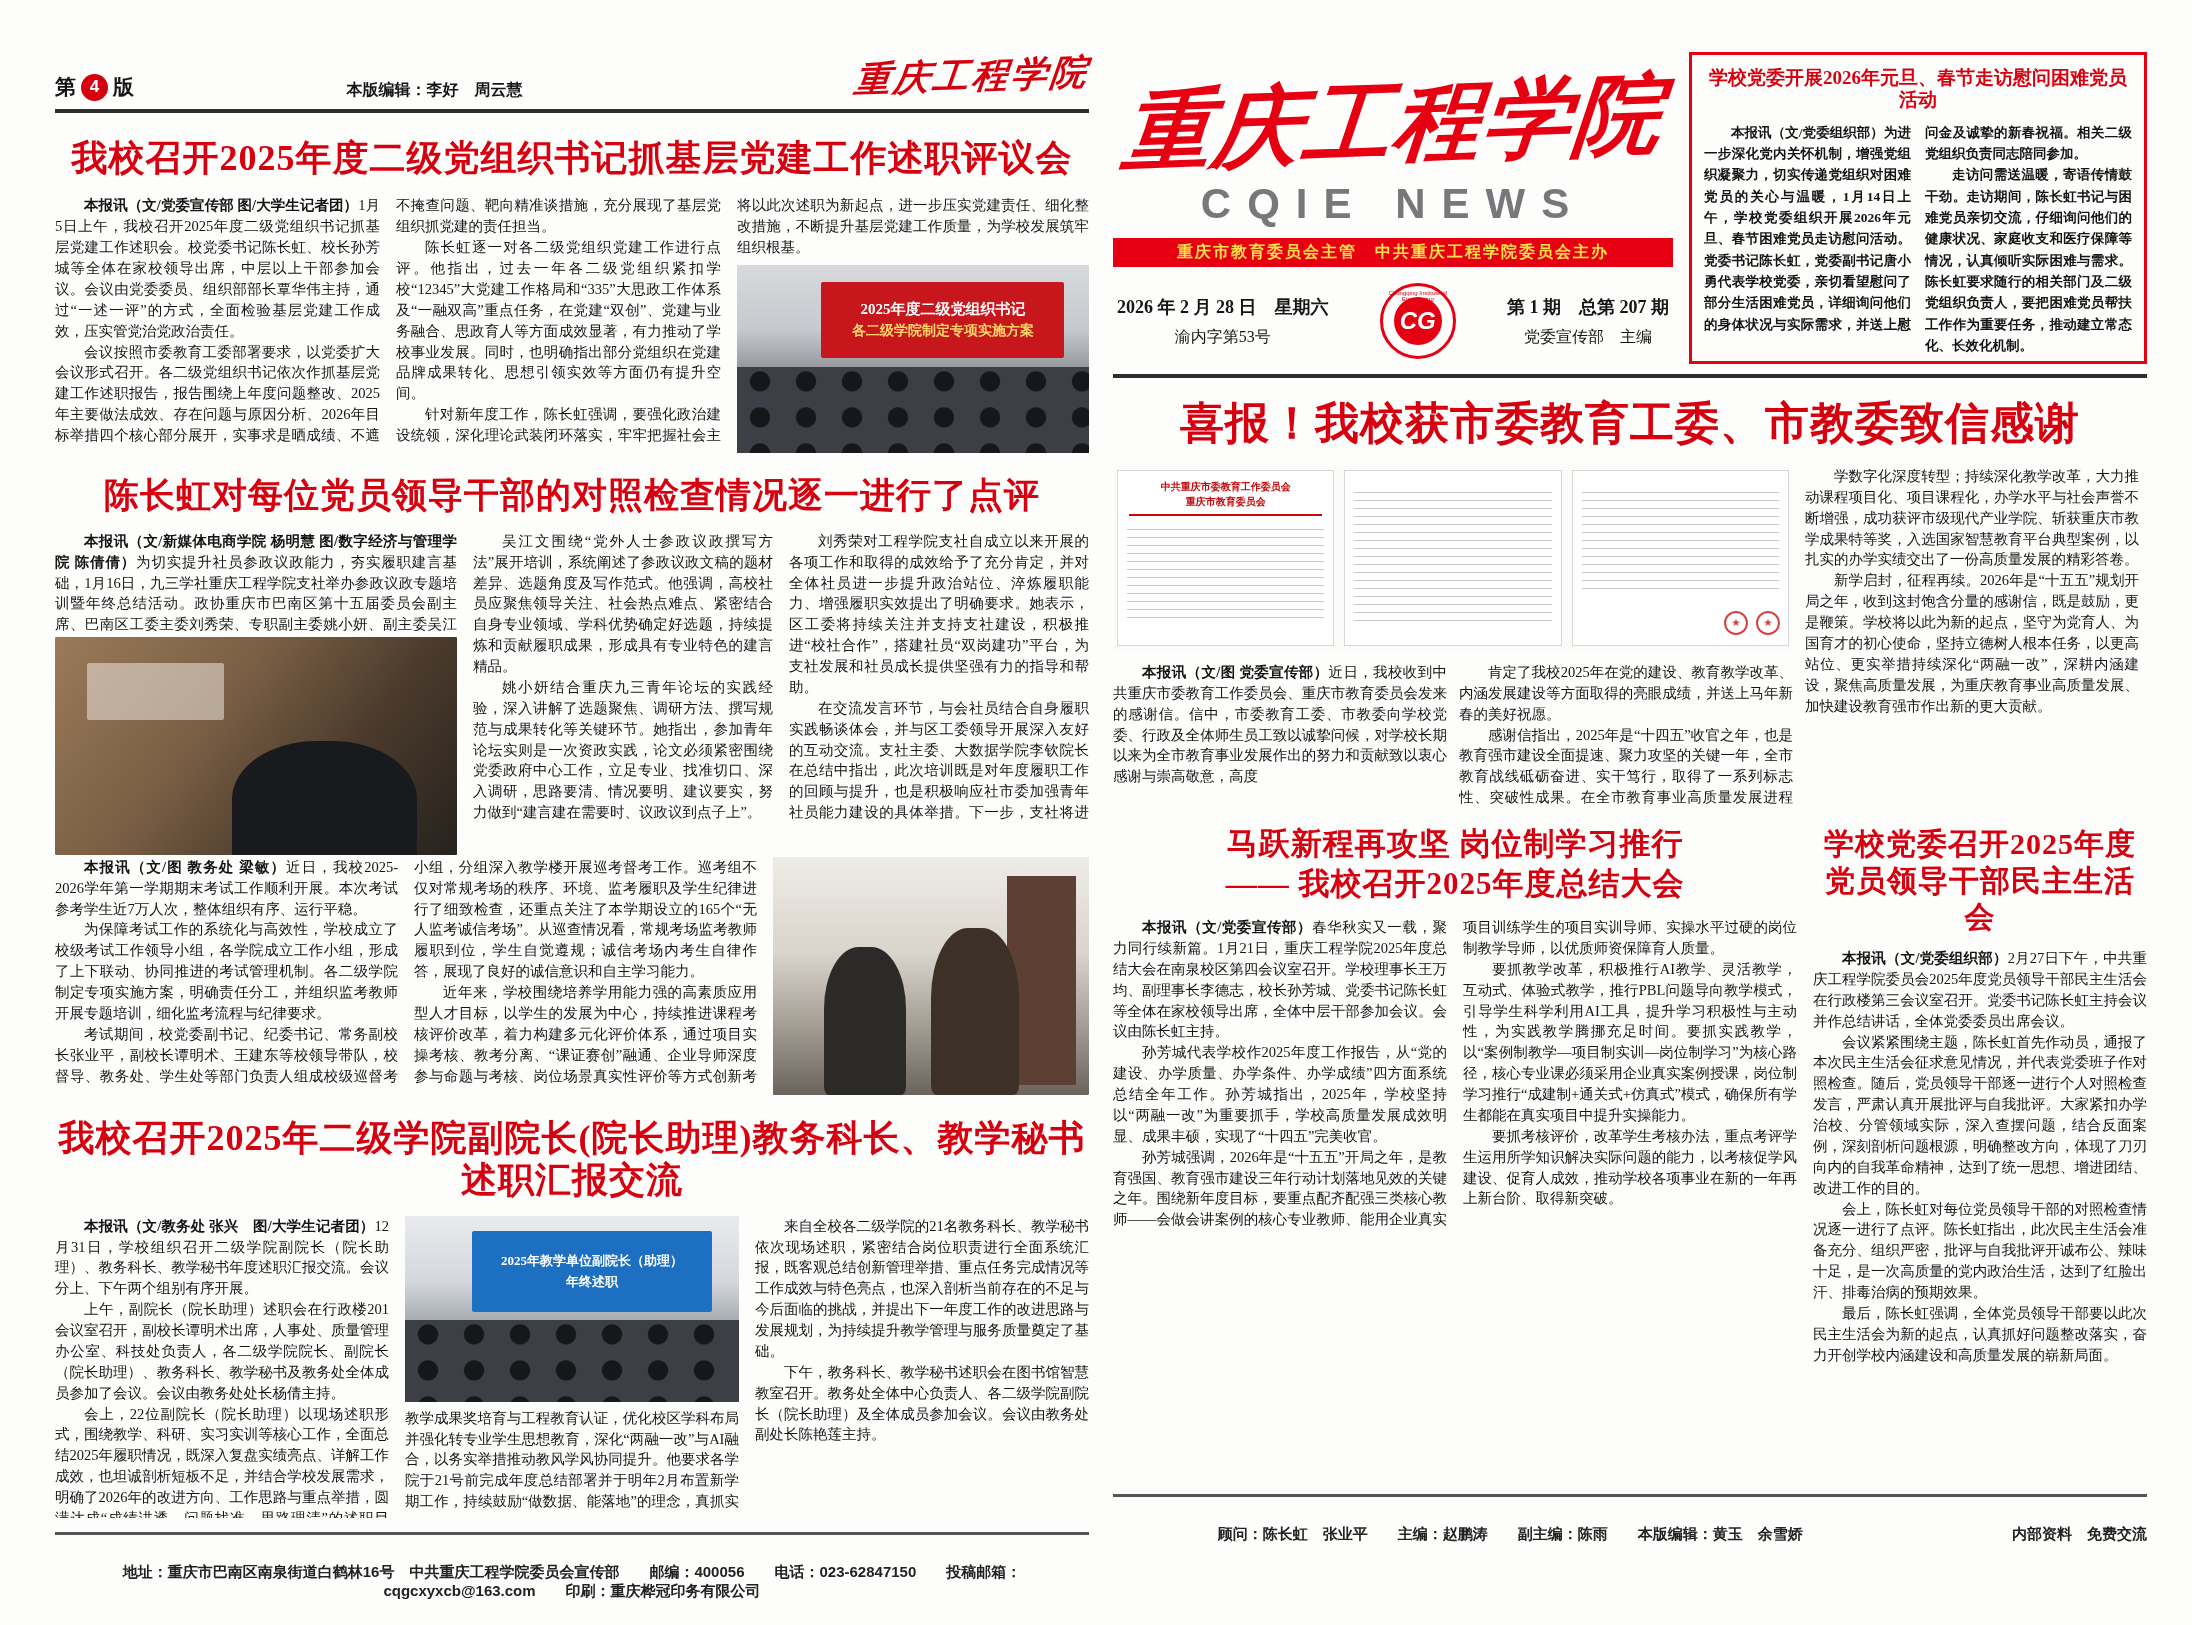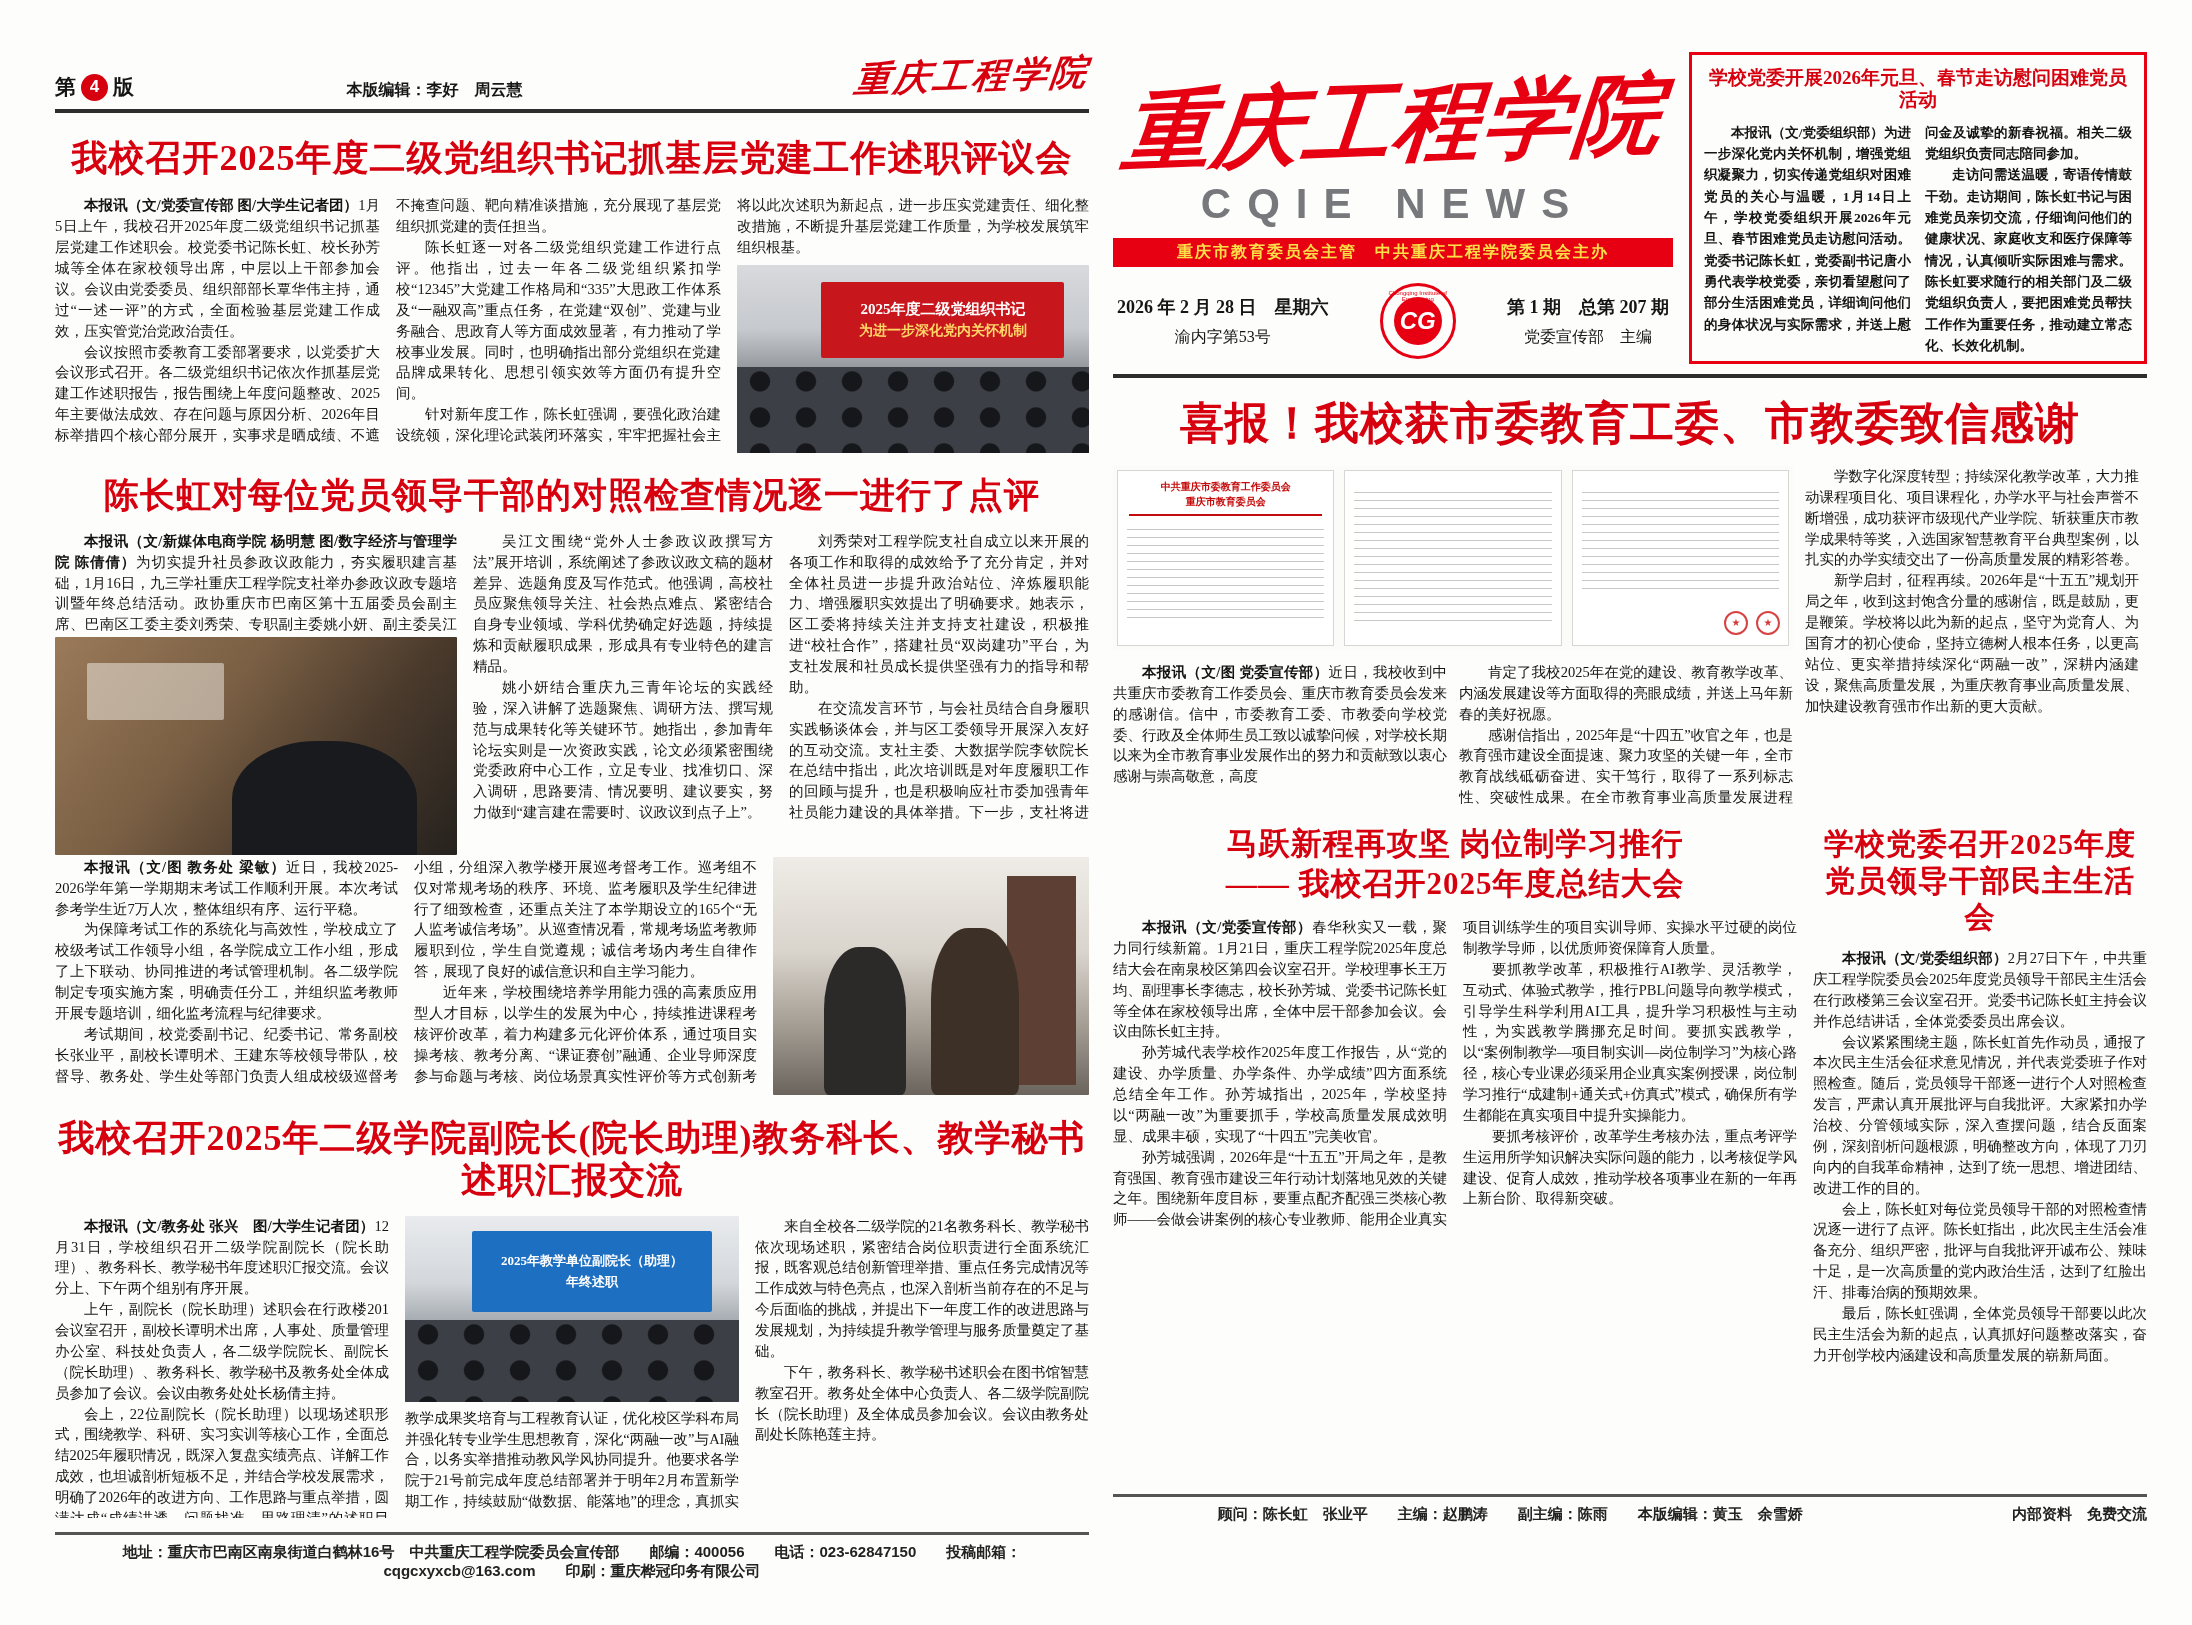--- a/index.html
+++ b/index.html
@@ -12,21 +12,21 @@
   .hl { color:#d6000f; font-weight:700; text-align:center; letter-spacing:1px; line-height:1.18; }
   .body-text p { font-size:14.5px; line-height:1.44; text-align:justify; text-indent:2em; color:#141414; }
   .lead { font-weight:700; }
   .photo { position:relative; overflow:hidden; border-radius:1px; }
   .aud { position:absolute; left:0; right:0; bottom:0;
     background-color:#3c3f45;
     background-image:radial-gradient(circle at 50% 40%, #15171b 30%, rgba(0,0,0,0) 34%);
     background-size:46px 36px; }
   .pbanner { position:absolute; display:flex; flex-direction:column; align-items:center; justify-content:center;
     text-align:center; font-weight:700; line-height:1.35; }
-  .page-foot { border-top:3px solid #555; margin-top:14px; padding-top:8px;
+  .page-foot { border-top:3px solid #555; margin-top:14px; padding-top:28px;
     font-size:15px; font-weight:600; color:#222; font-family:"Liberation Sans","DejaVu Sans",sans-serif; }
 
   
   .l-head { display:flex; align-items:flex-end; justify-content:space-between; padding-bottom:8px; border-bottom:4px solid #2e2e2e; }
   .page-badge { display:flex; align-items:center; gap:5px; font-size:21px; font-weight:700; }
   .num-circle { width:27px; height:27px; background:#d6000f; border-radius:50%; color:#fff;
     display:flex; align-items:center; justify-content:center; font-size:17px; font-weight:700;
     font-family:"Liberation Sans",sans-serif; }
   .editors { font-size:16px; font-weight:700; margin-left:-120px; }
   .logo-script { color:#d6000f; font-size:36px; font-weight:700; font-style:italic;
@@ -158,21 +158,21 @@
         <p>针对新年度工作，陈长虹强调，要强化政治建设统领，深化理论武装闭环落实，牢牢把握社会主义办学方向，狠抓问题整改“对账销号”；要筑牢基层组织堡垒，织密建强组织体系，打造标杆示范单位，精准补齐短板弱项；要坚持围绕中心大局，提升服务发展效能，深化党建业务融合，打造“一院一品”特色党建品牌，以高质量党建引领学校事业高质量发展。</p>
 
       </div>
       <div class="a1-right">
         <div class="a1-cont">
           <p>将以此次述职为新起点，进一步压实党建责任、细化整改措施，不断提升基层党建工作质量，为学校发展筑牢组织根基。</p>
         </div>
         <div class="photo photo1">
           <div class="pbanner">
             <div class="b1">2025年度二级党组织书记</div>
-            <div class="b2">为进一步深化党内关怀机制</div>
+            <div class="b2">各二级学院制定专项实施方案</div>
           </div>
           <div class="aud"></div>
         </div>
       </div>
     </div>
 
     <h1 class="hl a2-hl">陈长虹对每位党员领导干部的对照检查情况逐一进行了点评</h1>
     <div class="a2-flex body-text">
       <div class="a2-left">
         <div class="byline">

